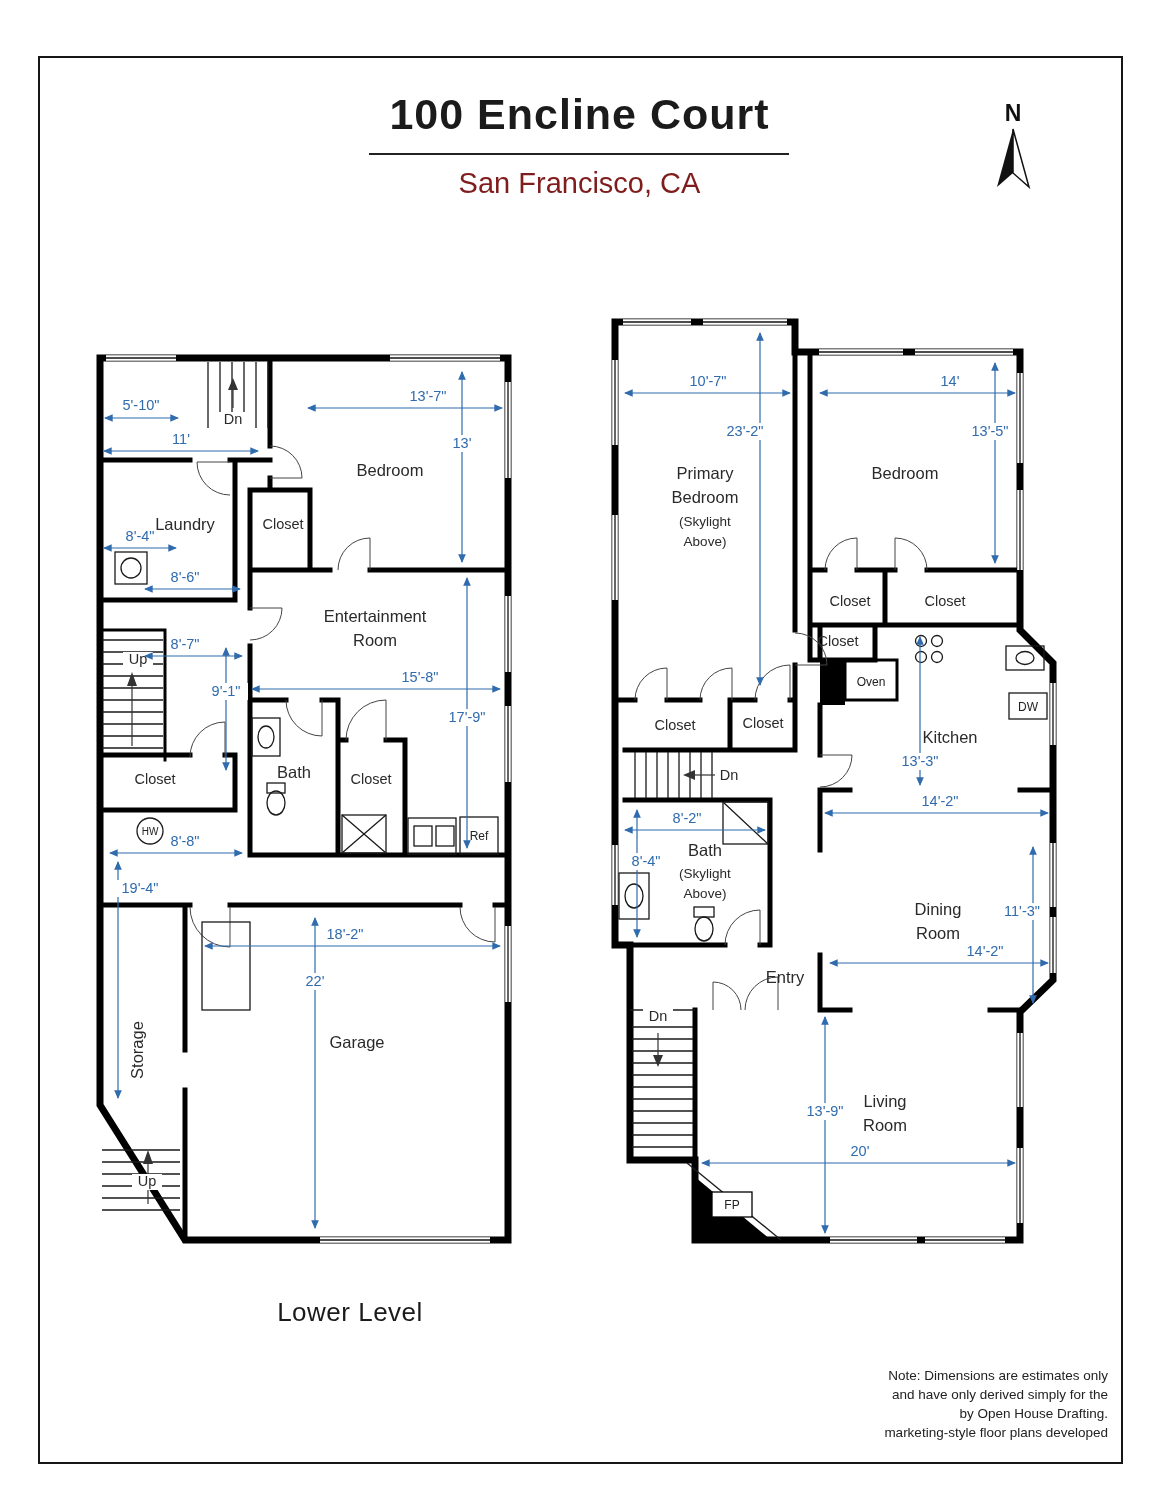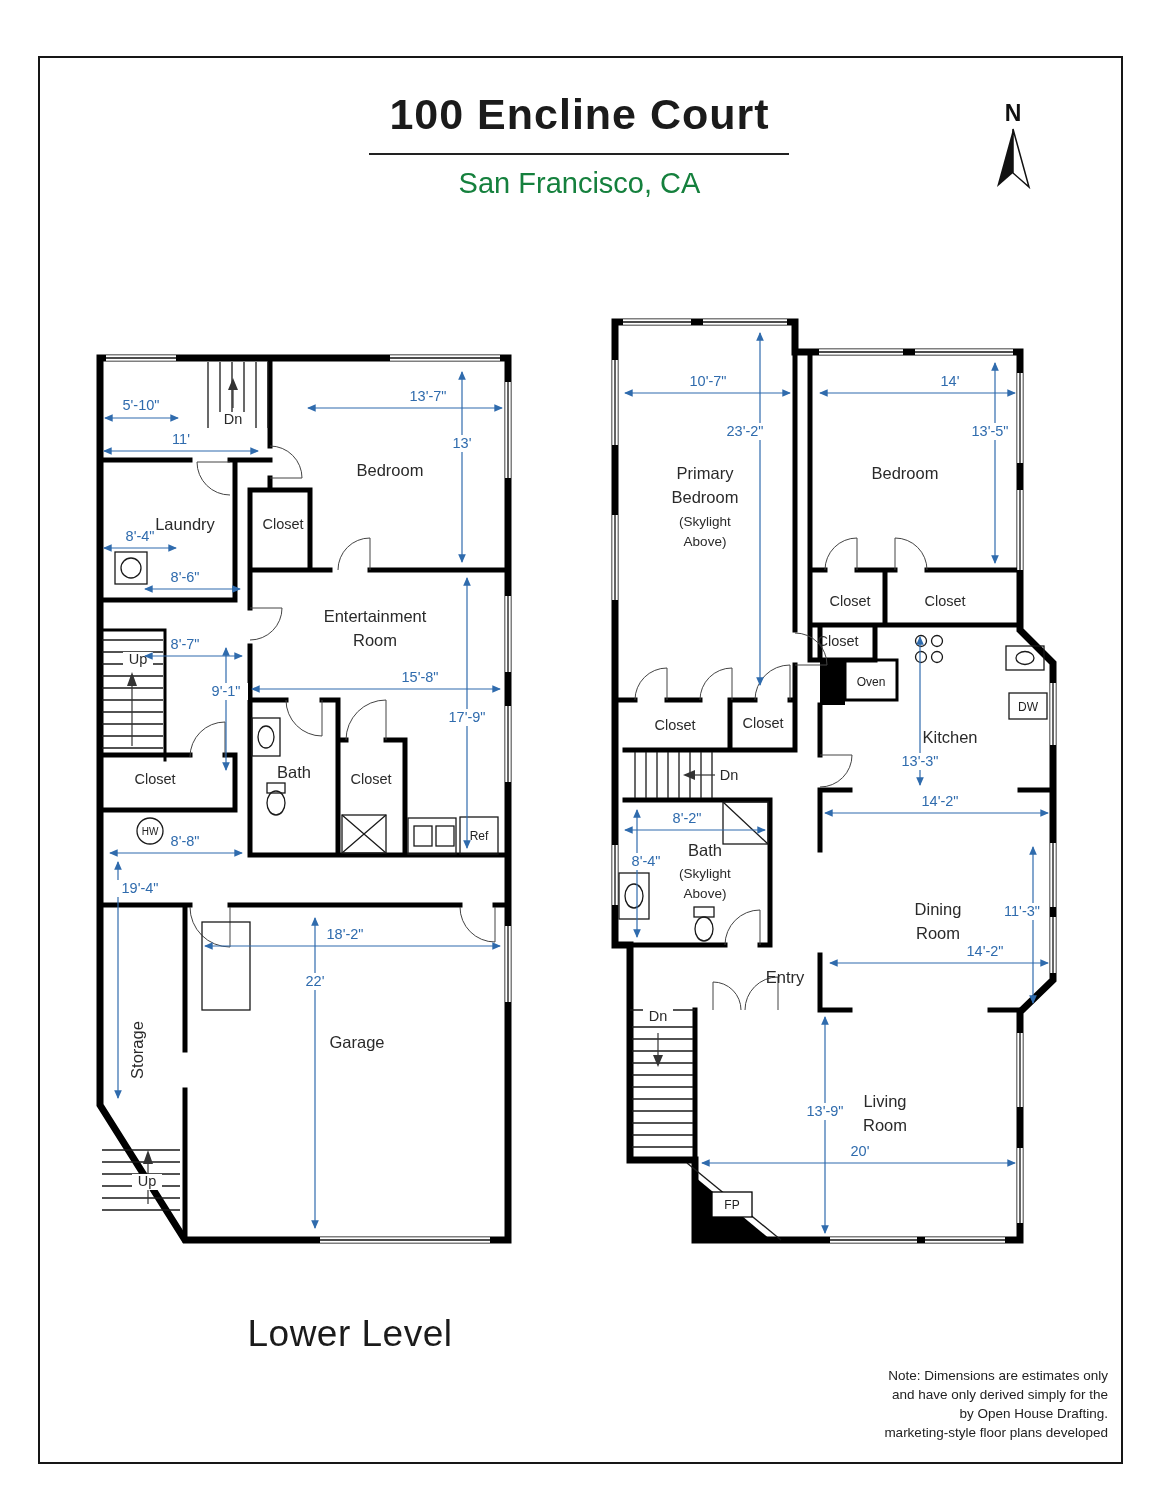--- a/index.html
+++ b/index.html
@@ -1,22 +1,22 @@
 <!DOCTYPE html>
 <html><head>
 <meta charset="utf-8">
 <style>
   html,body { margin:0; padding:0; background:#ffffff; }
   body { font-family: "Liberation Sans", sans-serif; color:#1d1d1d; }
   .page { position:relative; width:1159px; height:1499px; background:#fff; overflow:hidden; }
   .frame { position:absolute; left:38px; top:56px; width:1081px; height:1404px; border:2px solid #161616; }
   .title { position:absolute; left:0; top:90px; width:100%; text-align:center; font-size:43px; font-weight:700; letter-spacing:1px; color:#1b1b1b; }
   .title-underline { position:absolute; left:369px; top:153px; width:420px; height:2px; background:#222; }
-  .subtitle { position:absolute; left:0; top:167px; width:100%; text-align:center; font-size:29px; font-weight:400; color:#15803d; }
-  .level-label { position:absolute; width:320px; text-align:center; font-size:37px; color:#1b1b1b; letter-spacing:0.5px;margin-top:16px; }
+  .subtitle { position:absolute; left:0; top:167px; width:100%; text-align:center; font-size:29px; font-weight:400; color:#7f1d1d; }
+  .level-label { position:absolute; width:320px; text-align:center; font-size:26px; color:#1b1b1b; letter-spacing:0.5px; }
   .note { position:absolute; left:680px; top:1366px; width:428px; text-align:right; font-size:13.5px; line-height:19px; color:#222; }
   svg { position:absolute; }
   svg text { font-family:"Liberation Sans", sans-serif; }
   .wall-ext { fill:none; stroke:#000; stroke-width:7; stroke-linecap:square; }
   .wall-int { fill:none; stroke:#000; stroke-width:5; stroke-linecap:square; }
   .wall-thin { fill:none; stroke:#000; stroke-width:3; stroke-linecap:square; }
   .thin { fill:none; stroke:#1a1a1a; stroke-width:1.3; }
   .arc { fill:none; stroke:#444; stroke-width:1; }
   .winbg { stroke:#fff; stroke-width:5.5; }
   .winline { stroke:#111; stroke-width:1.3; }

